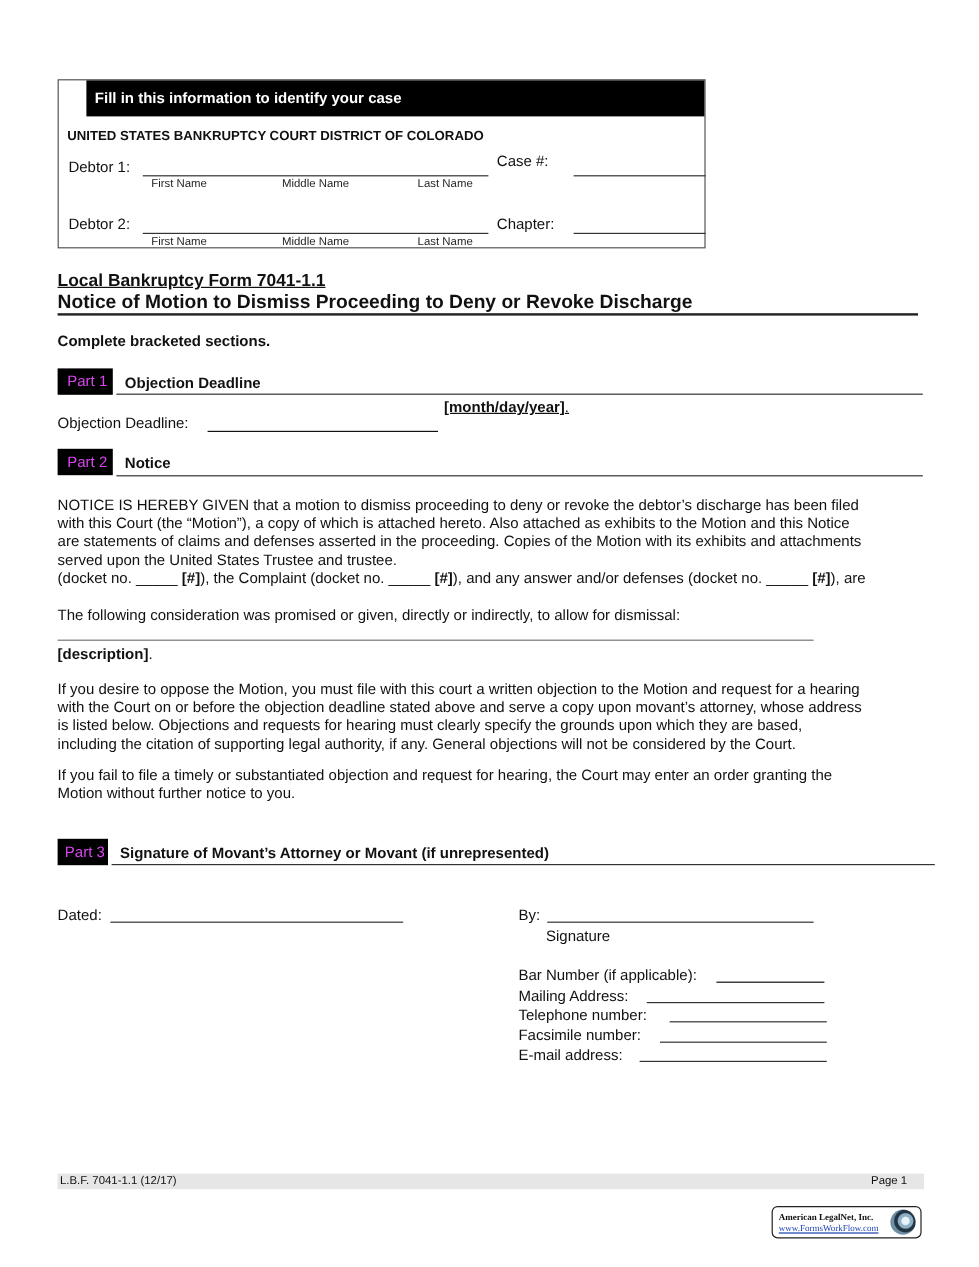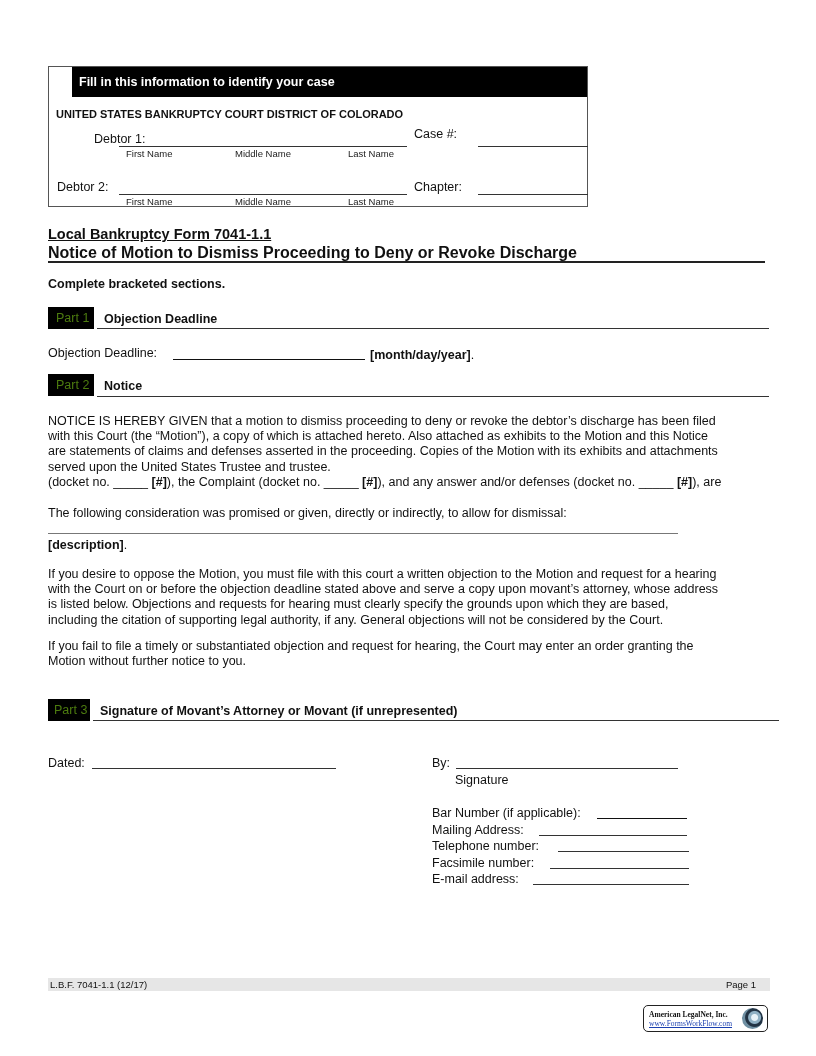--- a/index.html
+++ b/index.html
@@ -14,21 +14,21 @@
   .court { position: absolute; left: 7px; top: 41px; font-weight: bold; font-size: 11px; }
   .lbl { position: absolute; font-size: 12.5px; }
   .line { position: absolute; border-bottom: 1px solid #333; height: 0; }
   .sub { position: absolute; font-size: 9.5px; color: #222; }
 
   .title1 { left: 48px; top: 226px; font-weight: bold; font-size: 14.5px; text-decoration: underline; }
   .title2 { left: 48px; top: 244px; font-weight: bold; font-size: 16px; }
   .title-rule { left: 48px; top: 261px; width: 717px; border-bottom: 2px solid #222; }
   .instr { left: 48px; top: 277px; font-weight: bold; font-size: 12.5px; }
 
-  .part-tag { background: #000; color: #4d7c0f; font-size: 12.5px; height: 22px; line-height: 22px;
+  .part-tag { background: #000; color: #d946ef; font-size: 12.5px; height: 22px; line-height: 22px;
               padding: 0 5px 0 8px; box-sizing: border-box; }
   .part-title { font-weight: bold; font-size: 12.5px; }
   .part-rule { border-bottom: 1.5px solid #333; height: 0; }
 
   .body-text { font-size: 12.5px; line-height: 15.2px; }
   .b { font-weight: bold; }
 
   .footer-bar { left: 48px; top: 978px; width: 722px; height: 13px; background: #e6e6e6; font-size: 9.5px;
                 line-height: 13px; }
   .footer-left { position: absolute; left: 2px; top: 0; }
@@ -43,21 +43,21 @@
   .badge-globe { position: absolute; right: 4px; top: 2px; width: 21px; height: 21px; border-radius: 50%;
                  background: radial-gradient(circle at 60% 45%, #e8f2f8 0 3px, #8fb0c4 4px 6px, #234 7px 9px, #6f8fa2 10px); }
 </style>
 </head>
 <body>
 
 <div class="abs case-box">
   <div class="case-head">Fill in this information to identify your case</div>
   <div class="court">UNITED STATES BANKRUPTCY COURT DISTRICT OF COLORADO</div>
 
-  <div class="lbl" style="left:8px;top:65px;margin-left:37px;">Debtor 1:</div>
+  <div class="lbl" style="left:8px;top:65px;">Debtor 1:</div>
   <div class="line" style="left:70px;top:79px;width:288px;"></div>
   <div class="sub" style="left:77px;top:81px;">First Name</div>
   <div class="sub" style="left:186px;top:81px;">Middle Name</div>
   <div class="sub" style="left:299px;top:81px;">Last Name</div>
 
   <div class="lbl" style="left:365px;top:60px;">Case #:</div>
   <div class="line" style="left:429px;top:79px;width:110px;"></div>
 
   <div class="lbl" style="left:8px;top:113px;">Debtor 2:</div>
   <div class="line" style="left:70px;top:127px;width:288px;"></div>
@@ -74,21 +74,21 @@
 <div class="abs title-rule"></div>
 
 <div class="abs instr">Complete bracketed sections.</div>
 
 <div class="abs part-tag" style="left:48px;top:307px;">Part 1</div>
 <div class="abs part-title" style="left:104px;top:312px;">Objection Deadline</div>
 <div class="abs part-rule" style="left:97px;top:328px;width:672px;"></div>
 
 <div class="abs body-text" style="left:48px;top:346px;">Objection Deadline:</div>
 <div class="abs" style="left:173px;top:359px;width:192px;border-bottom:1.5px solid #111;"></div>
-<div class="abs body-text" style="left:370px;top:348px;"><span class="b">[month/day/year]</span><span>.</span></div>
+<div class="abs body-text" style="left:370px;top:332px;text-decoration:underline;"><span class="b">[month/day/year]</span><span>.</span></div>
 
 <div class="abs part-tag" style="left:48px;top:374px;">Part 2</div>
 <div class="abs part-title" style="left:104px;top:379px;">Notice</div>
 <div class="abs part-rule" style="left:97px;top:396px;width:672px;"></div>
 
 <div class="abs body-text" style="left:48px;top:414px;width:730px;">
   <div>NOTICE IS HEREBY GIVEN that a motion to dismiss proceeding to deny or revoke the debtor’s discharge has been filed</div>
   <div>with this Court (the “Motion”), a copy of which is attached hereto.  Also attached as exhibits to the Motion and this Notice</div>
   <div>are statements of claims and defenses asserted in the proceeding.  Copies of the Motion with its exhibits and attachments</div>
   <div>served upon the United States Trustee and trustee.</div>

